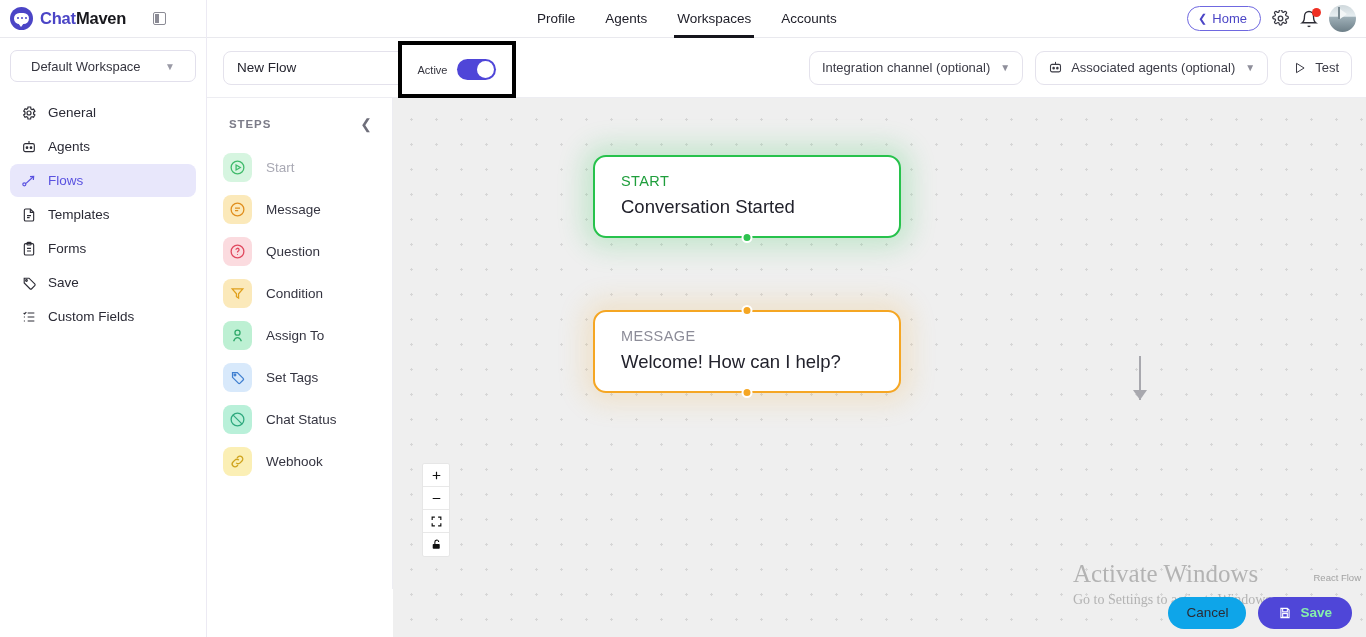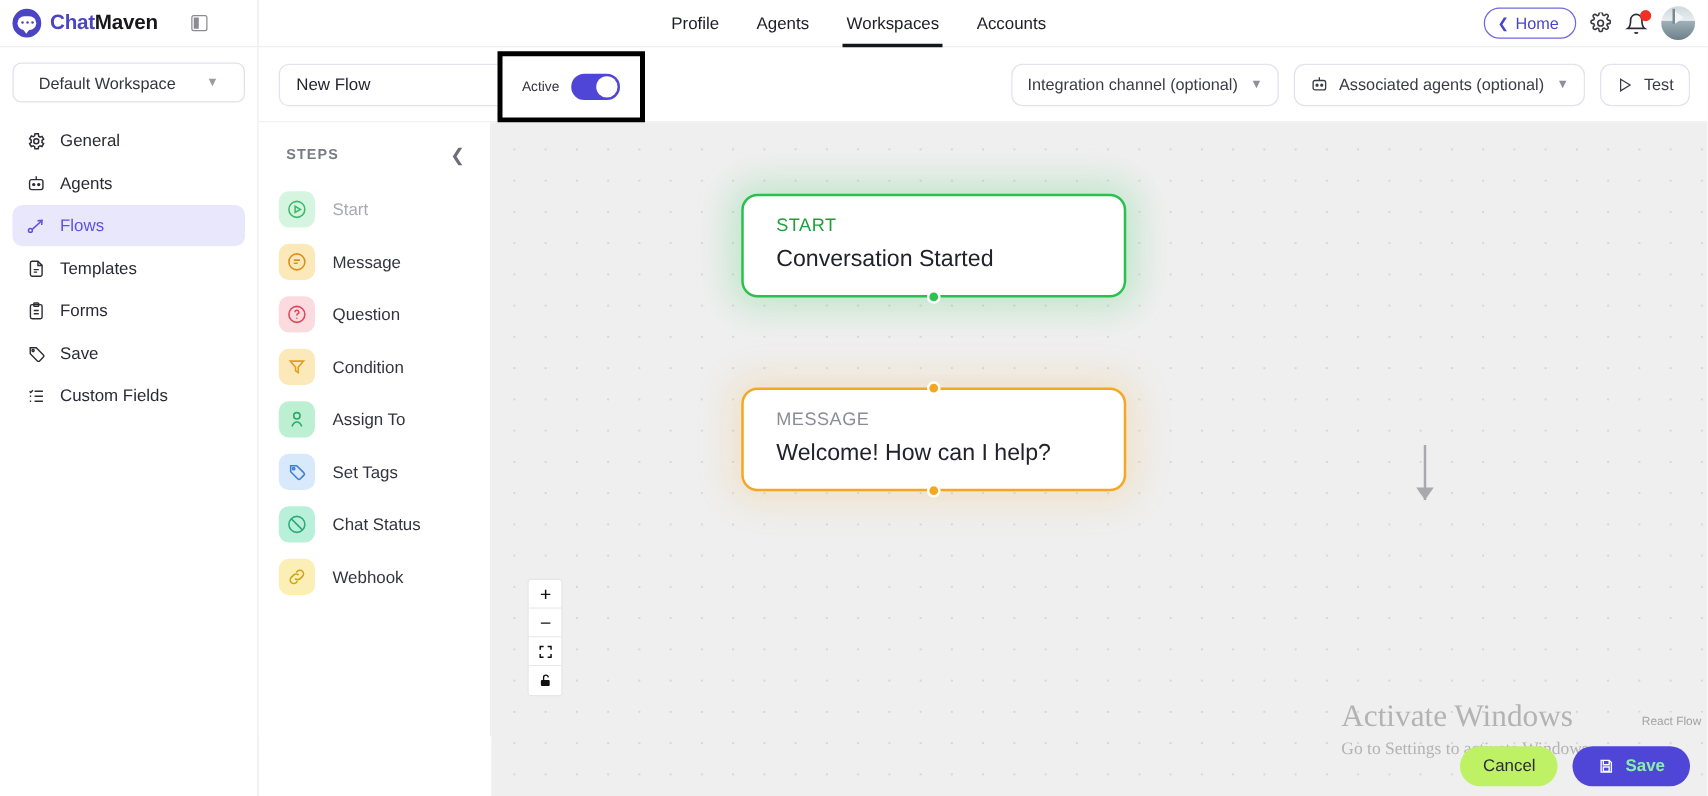--- a/index.html
+++ b/index.html
@@ -215,21 +215,21 @@
     font-size: 9.5px; color: #a2a2a2; background: rgba(239,239,239,.85); padding: 2px 3px;
   }
 
   
   .bottom-bar {
     position: absolute; left: 207px; bottom: 0; width: 1159px; height: 49px;
     display: flex; align-items: center; justify-content: flex-end;
     gap: 12px; padding-right: 14px; background: transparent;
   }
   .btn-cancel {
-    height: 32px; padding: 0 18px; border-radius: 17px; background: #bef264;
+    height: 32px; padding: 0 18px; border-radius: 17px; background: #0ea5e9;
     border: none; font-size: 13.5px; color: #2b2b35; cursor: pointer;
     font-family: "Liberation Sans", sans-serif;
   }
   .btn-save {
     height: 32px; padding: 0 20px; border-radius: 17px; background: #4f46d8;
     border: none; font-size: 13.5px; color: #86efac; cursor: pointer;
     display: flex; align-items: center; gap: 8px;
     font-family: "Liberation Sans", sans-serif; font-weight: 600;
   }
 </style>

